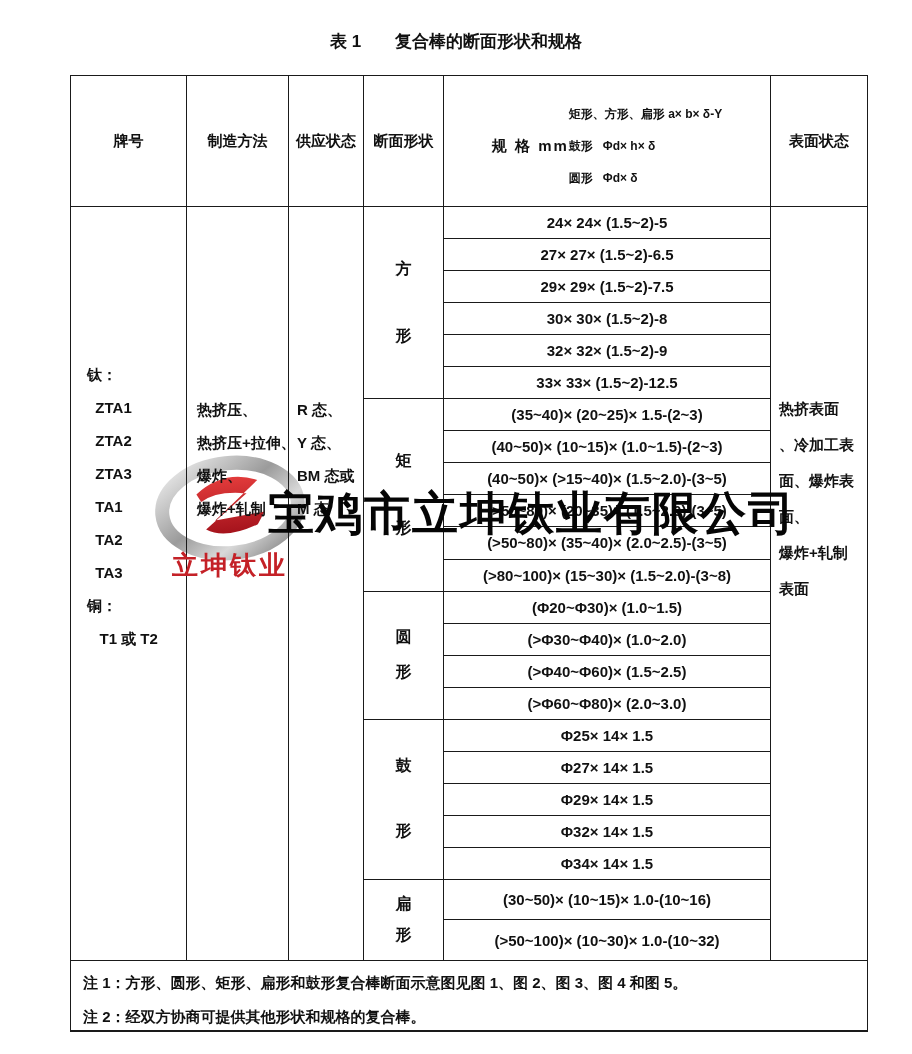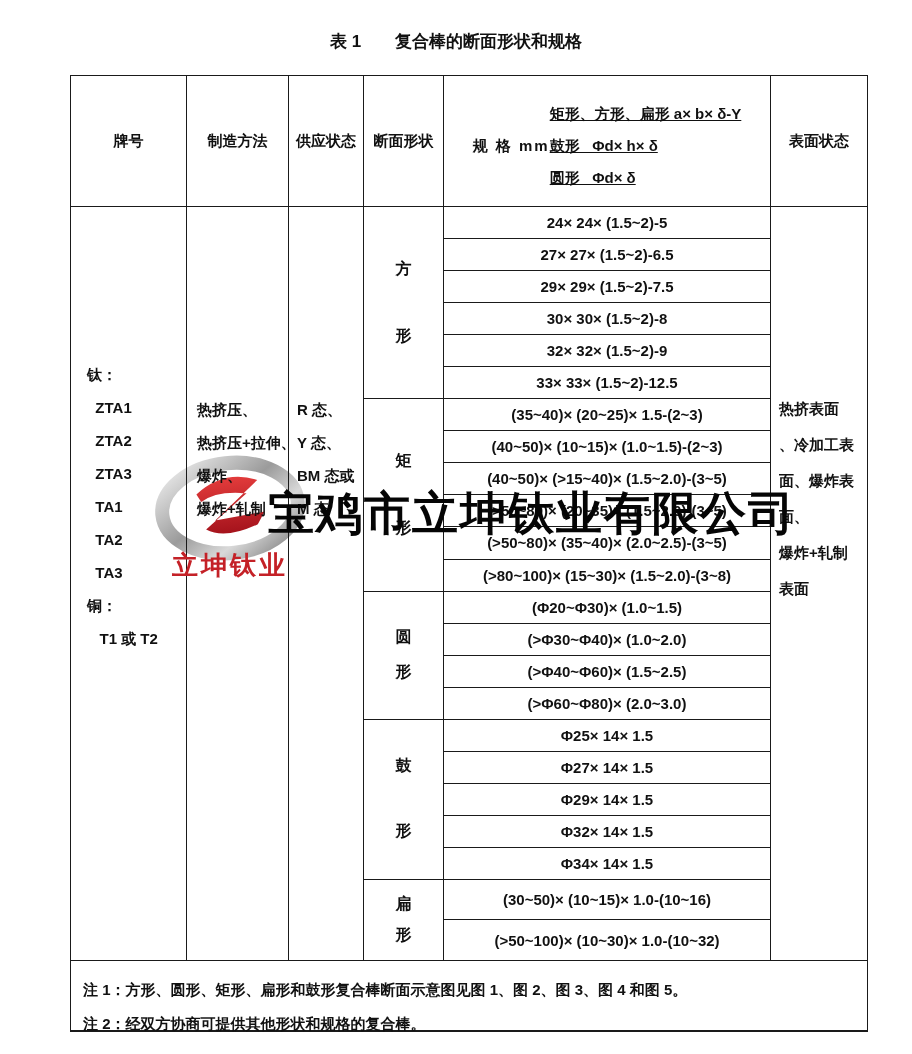--- a/index.html
+++ b/index.html
@@ -21,21 +21,21 @@
   }
   .thead{height:131px; flex-shrink:0; display:flex; border-bottom:1px solid #1a1a1a; box-sizing:border-box;}
   .thead > div{border-right:1px solid #1a1a1a; box-sizing:border-box;
     display:flex; align-items:center; justify-content:center;
     font-weight:bold; font-size:15px;}
   .thead > div:last-child{border-right:none;}
   .w-grade{width:116px;} .w-method{width:102px;} .w-supply{width:75px;}
   .w-shape{width:80px;}  .w-spec{width:327px;}  .w-surface{flex:1;}
   .th-spec{flex-direction:row; align-items:stretch; justify-content:flex-start; padding:10px 16px 0;}
   .spec-title{text-align:center; font-weight:bold; font-size:15px; line-height:26px; letter-spacing:2px;}
-  .spec-lines .line{line-height:32px; font-weight:bold; font-size:15px; white-space:pre;text-decoration:underline;}
+  .spec-lines .line{line-height:32px; font-weight:bold; font-size:12px; white-space:pre;}
   .tbody{flex:1; display:flex; min-height:0;}
   .tbody > div{box-sizing:border-box;}
   .td{border-right:1px solid #1a1a1a; font-weight:bold; font-size:15px;}
   .td .line{white-space:pre;}
   .td-grade{padding-top:151px; padding-left:16px;}
   .td-grade .line{line-height:33px;}
   .td-method{padding-top:186px; padding-left:10px;}
   .td-method .line{line-height:33px;}
   .td-supply{padding-top:186px; padding-left:8px;}
   .td-supply .line{line-height:33px;}
@@ -47,21 +47,21 @@
   .section .shape{width:80px; box-sizing:border-box; border-right:1px solid #1a1a1a;
     display:flex; flex-direction:column; align-items:center; justify-content:center;
     font-weight:bold; font-size:16px;}
   .sec-0 .shape{gap:46px;} .sec-1 .shape{gap:46px;} .sec-3 .shape{gap:44px;}
   .sec-2 .shape{gap:14px;} .sec-4 .shape{gap:10px;}
   .section .rows{flex:1; display:flex; flex-direction:column; min-height:0;}
   .specrow{flex:1; display:flex; align-items:center; justify-content:center;
     border-bottom:1px solid #1a1a1a; font-size:15px; font-weight:bold; white-space:pre;}
   .specrow:last-child{border-bottom:none;}
   .notes{height:70px; flex-shrink:0; border-top:1px solid #1a1a1a; box-sizing:border-box;
-    padding:12px 12px 0; font-weight:bold; font-size:15px;}
+    padding:5px 12px 0; font-weight:bold; font-size:15px;}
   .notes .line{line-height:34px; white-space:pre;}
   
   .wm-en{
     position:absolute; left:283px; top:549px; z-index:1;
     font-size:28px; color:#4b4b4b; letter-spacing:0.5px; white-space:nowrap;
   }
   .wm-logo{position:absolute; left:152px; top:455px; z-index:1;}
   .wm-logo-text{
     position:absolute; left:172px; top:548px; z-index:5;
     font-size:26px; font-weight:900; letter-spacing:3px; white-space:nowrap;

